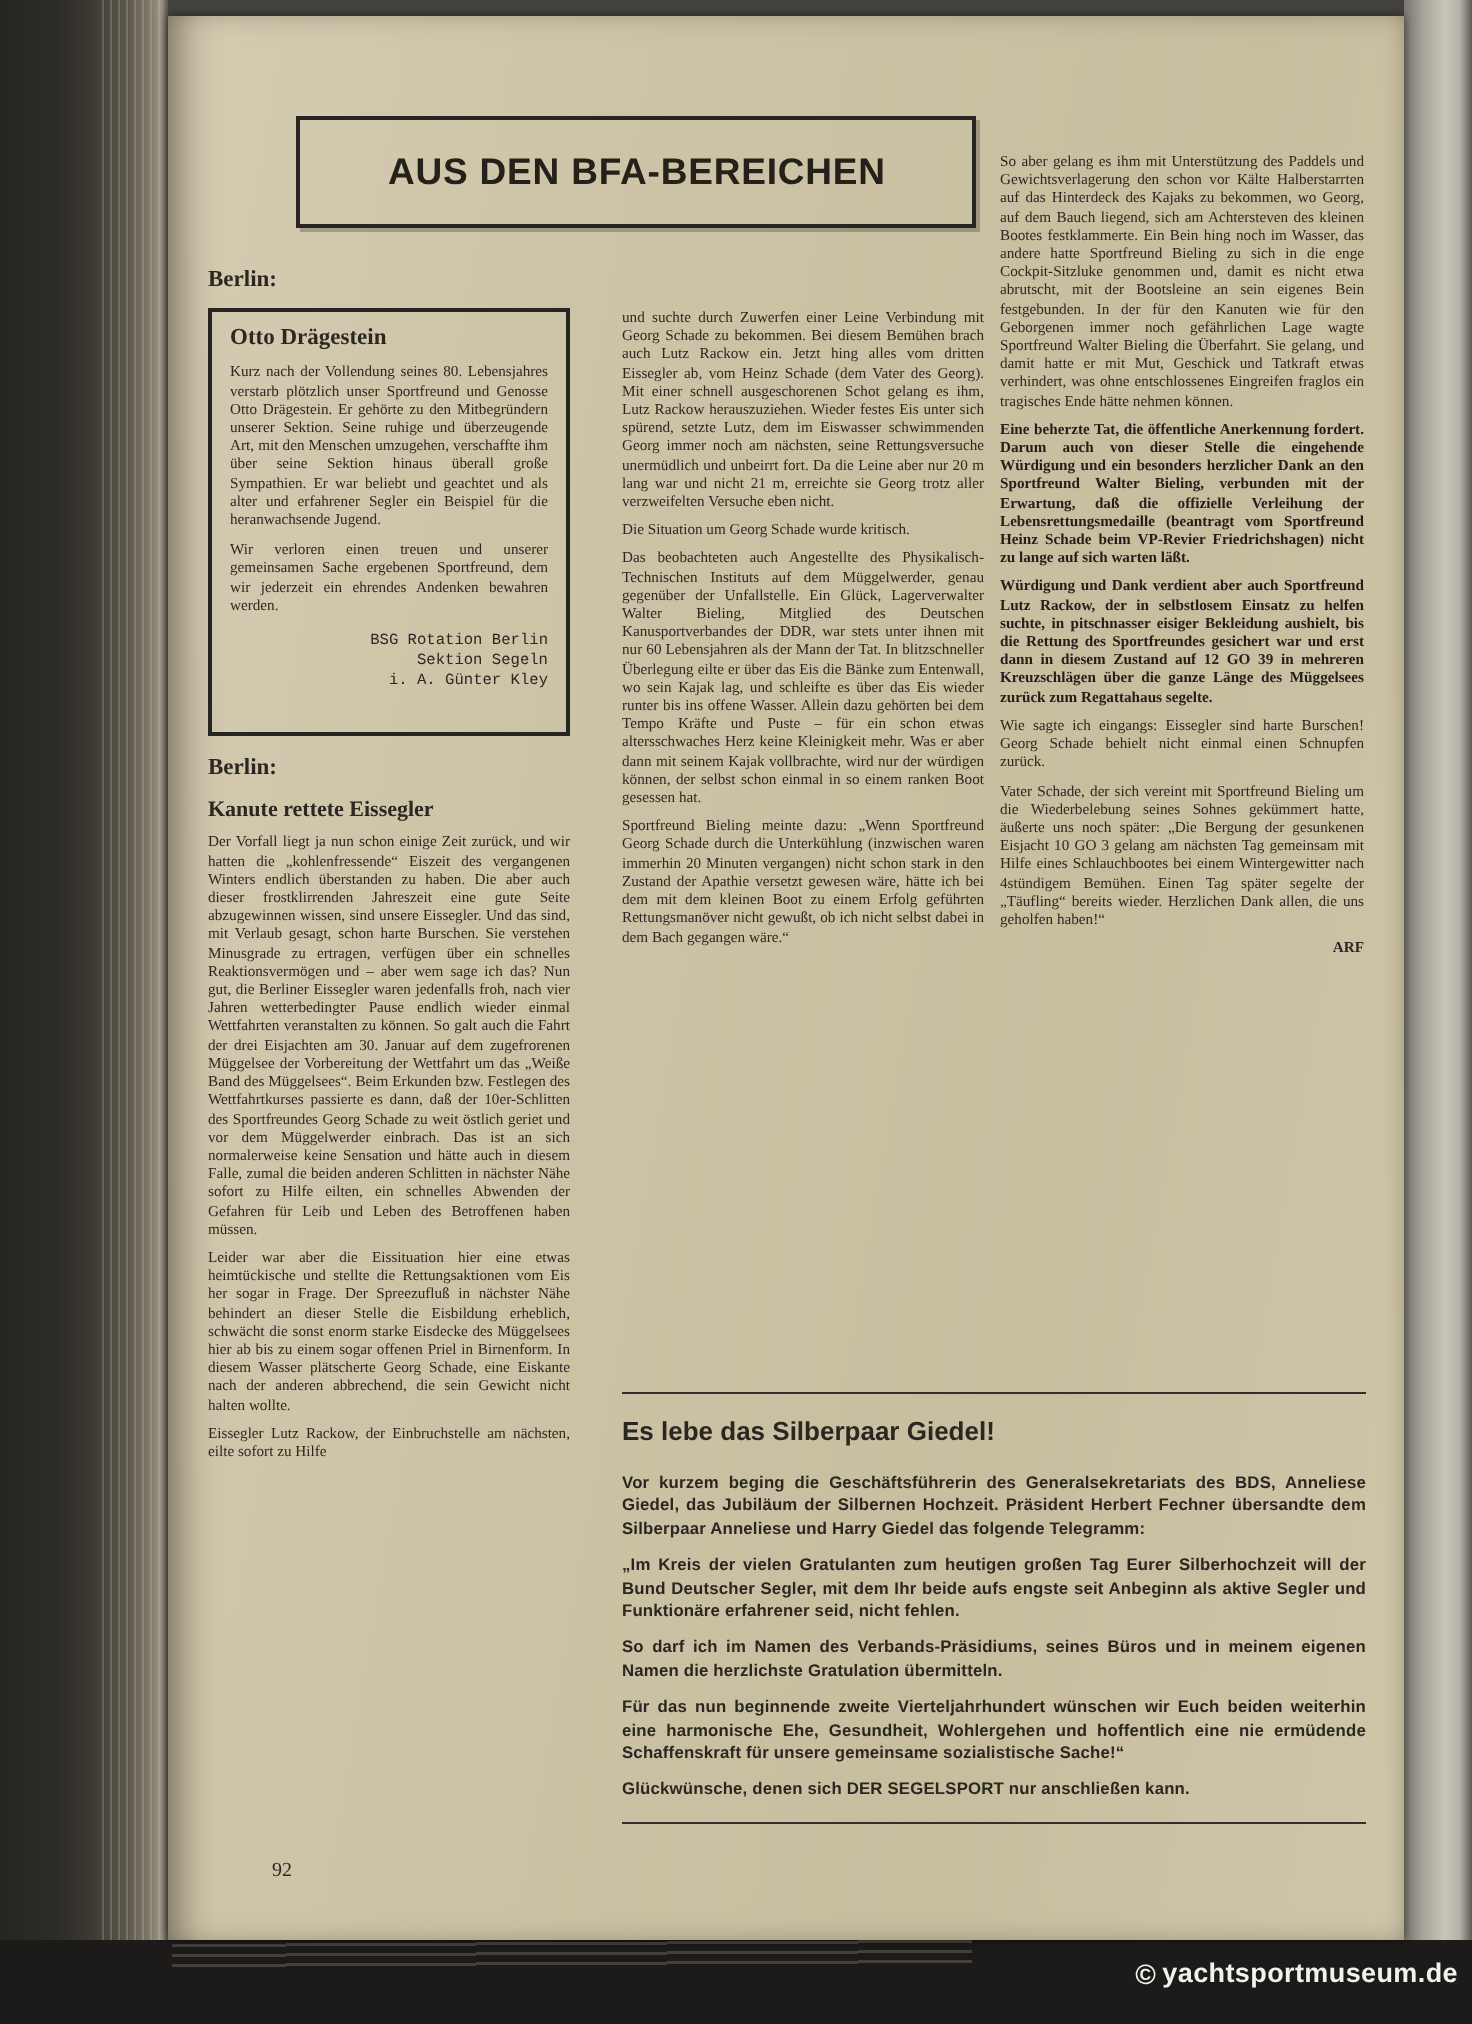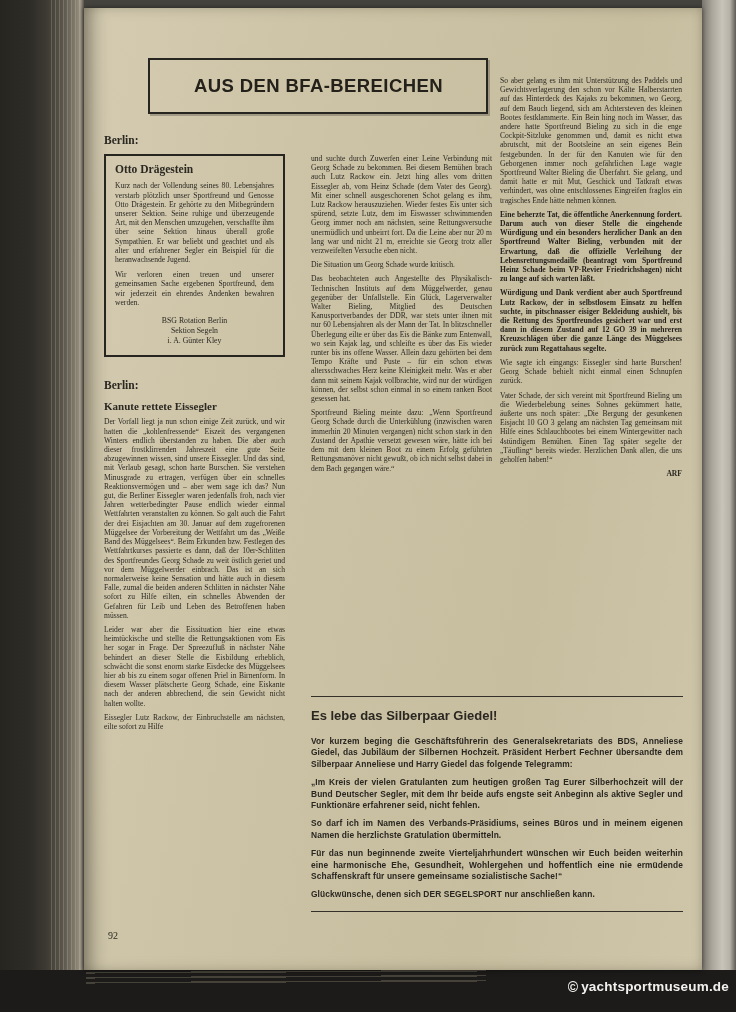--- a/index.html
+++ b/index.html
@@ -61,40 +61,40 @@
   
   .col{position:absolute;font-size:7.6px;line-height:9.2px;text-align:justify;color:#2b2822;}
   .col p{margin:0 0 5px 0;}
   .left-col{left:20px;top:128px;width:181px;}
   .mid-col{left:227px;top:146px;width:181px;}
   .right-col{left:416px;top:44px;width:182px;margin-top:24px;}
 
   .section-label{font-size:11.5px;font-weight:bold;margin:0 0 9px 0;text-align:left;}
   .article-title{font-size:11px;font-weight:bold;margin:12px 0 6px 0;text-align:left;}
 
-  .obituary{border:2px solid #27251f;padding:9px 9px 9px 9px;margin-bottom:24px;}
+  .obituary{border:2px solid #27251f;padding:9px 9px 20px 9px;margin-bottom:12px;}
   .obituary-title{font-size:11.5px;font-weight:bold;margin:0 0 7px 0;text-align:left;}
   .obituary p{margin:0 0 6px 0;}
-  .obit-sign{text-align:center;margin-top:9px;font-size:7.8px;}
+  .obit-sign{text-align:right;margin-top:9px;font-size:7.8px;font-family:Liberation Mono, monospace;}
   .obit-sign div{line-height:10px;}
 
   .bold{font-weight:bold;color:#221f1a;}
   .sig-line{text-align:right;font-weight:bold;margin-top:2px;}
 
   
   .silver{
     position:absolute;left:227px;top:688px;width:372px;
     font-family:"Liberation Sans", sans-serif;color:#2a2721;
   }
   .silver .rule{border-top:1.2px solid #33302a;margin:0 0 11px 0;}
   .silver .rule-bottom{border-top:1.2px solid #33302a;margin:10px 0 0 0;}
   .silver-title{font-size:13px;font-weight:bold;margin:0 0 13px 0;}
   .silver p{font-size:8.4px;line-height:11.4px;font-weight:bold;margin:0 0 7px 0;text-align:justify;letter-spacing:.1px;}
 
-  .page-num{position:absolute;left:24px;top:922px;font-size:10px;color:#2b2822;}
+  .page-num{position:absolute;left:52px;top:922px;font-size:10px;color:#2b2822;}
 </style>
 </head>
 <body>
 
 <div class="edge-top"></div>
 <div class="edge-left"></div>
 <div class="edge-right"></div>
 <div class="edge-bottom"></div>
 <div class="curl-streaks"></div>
 

